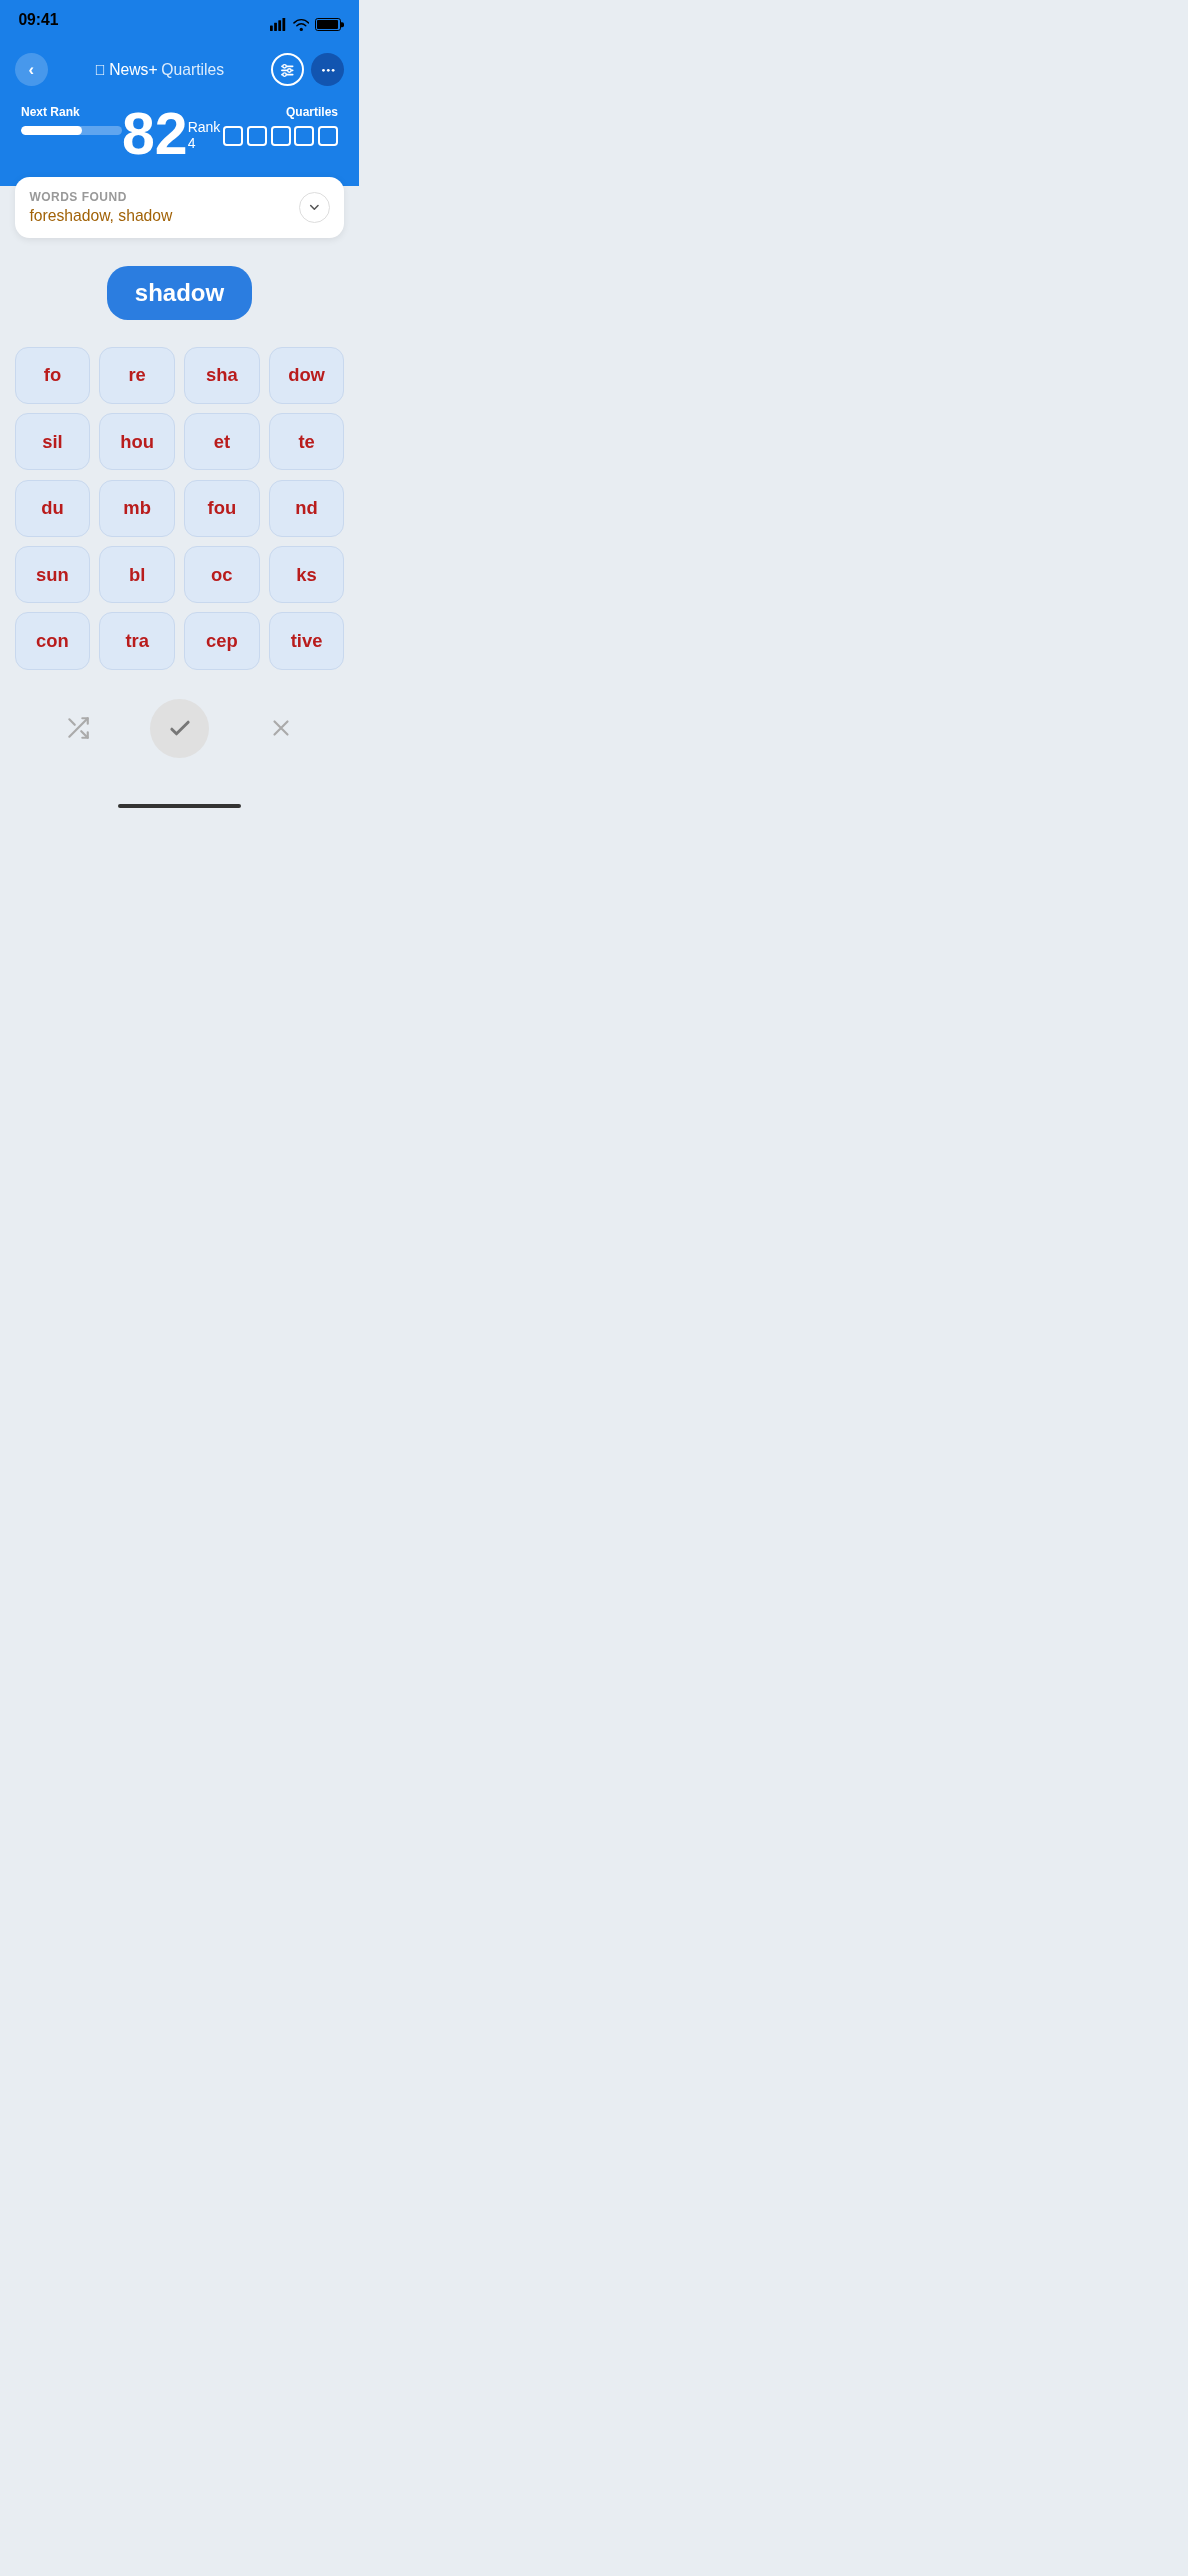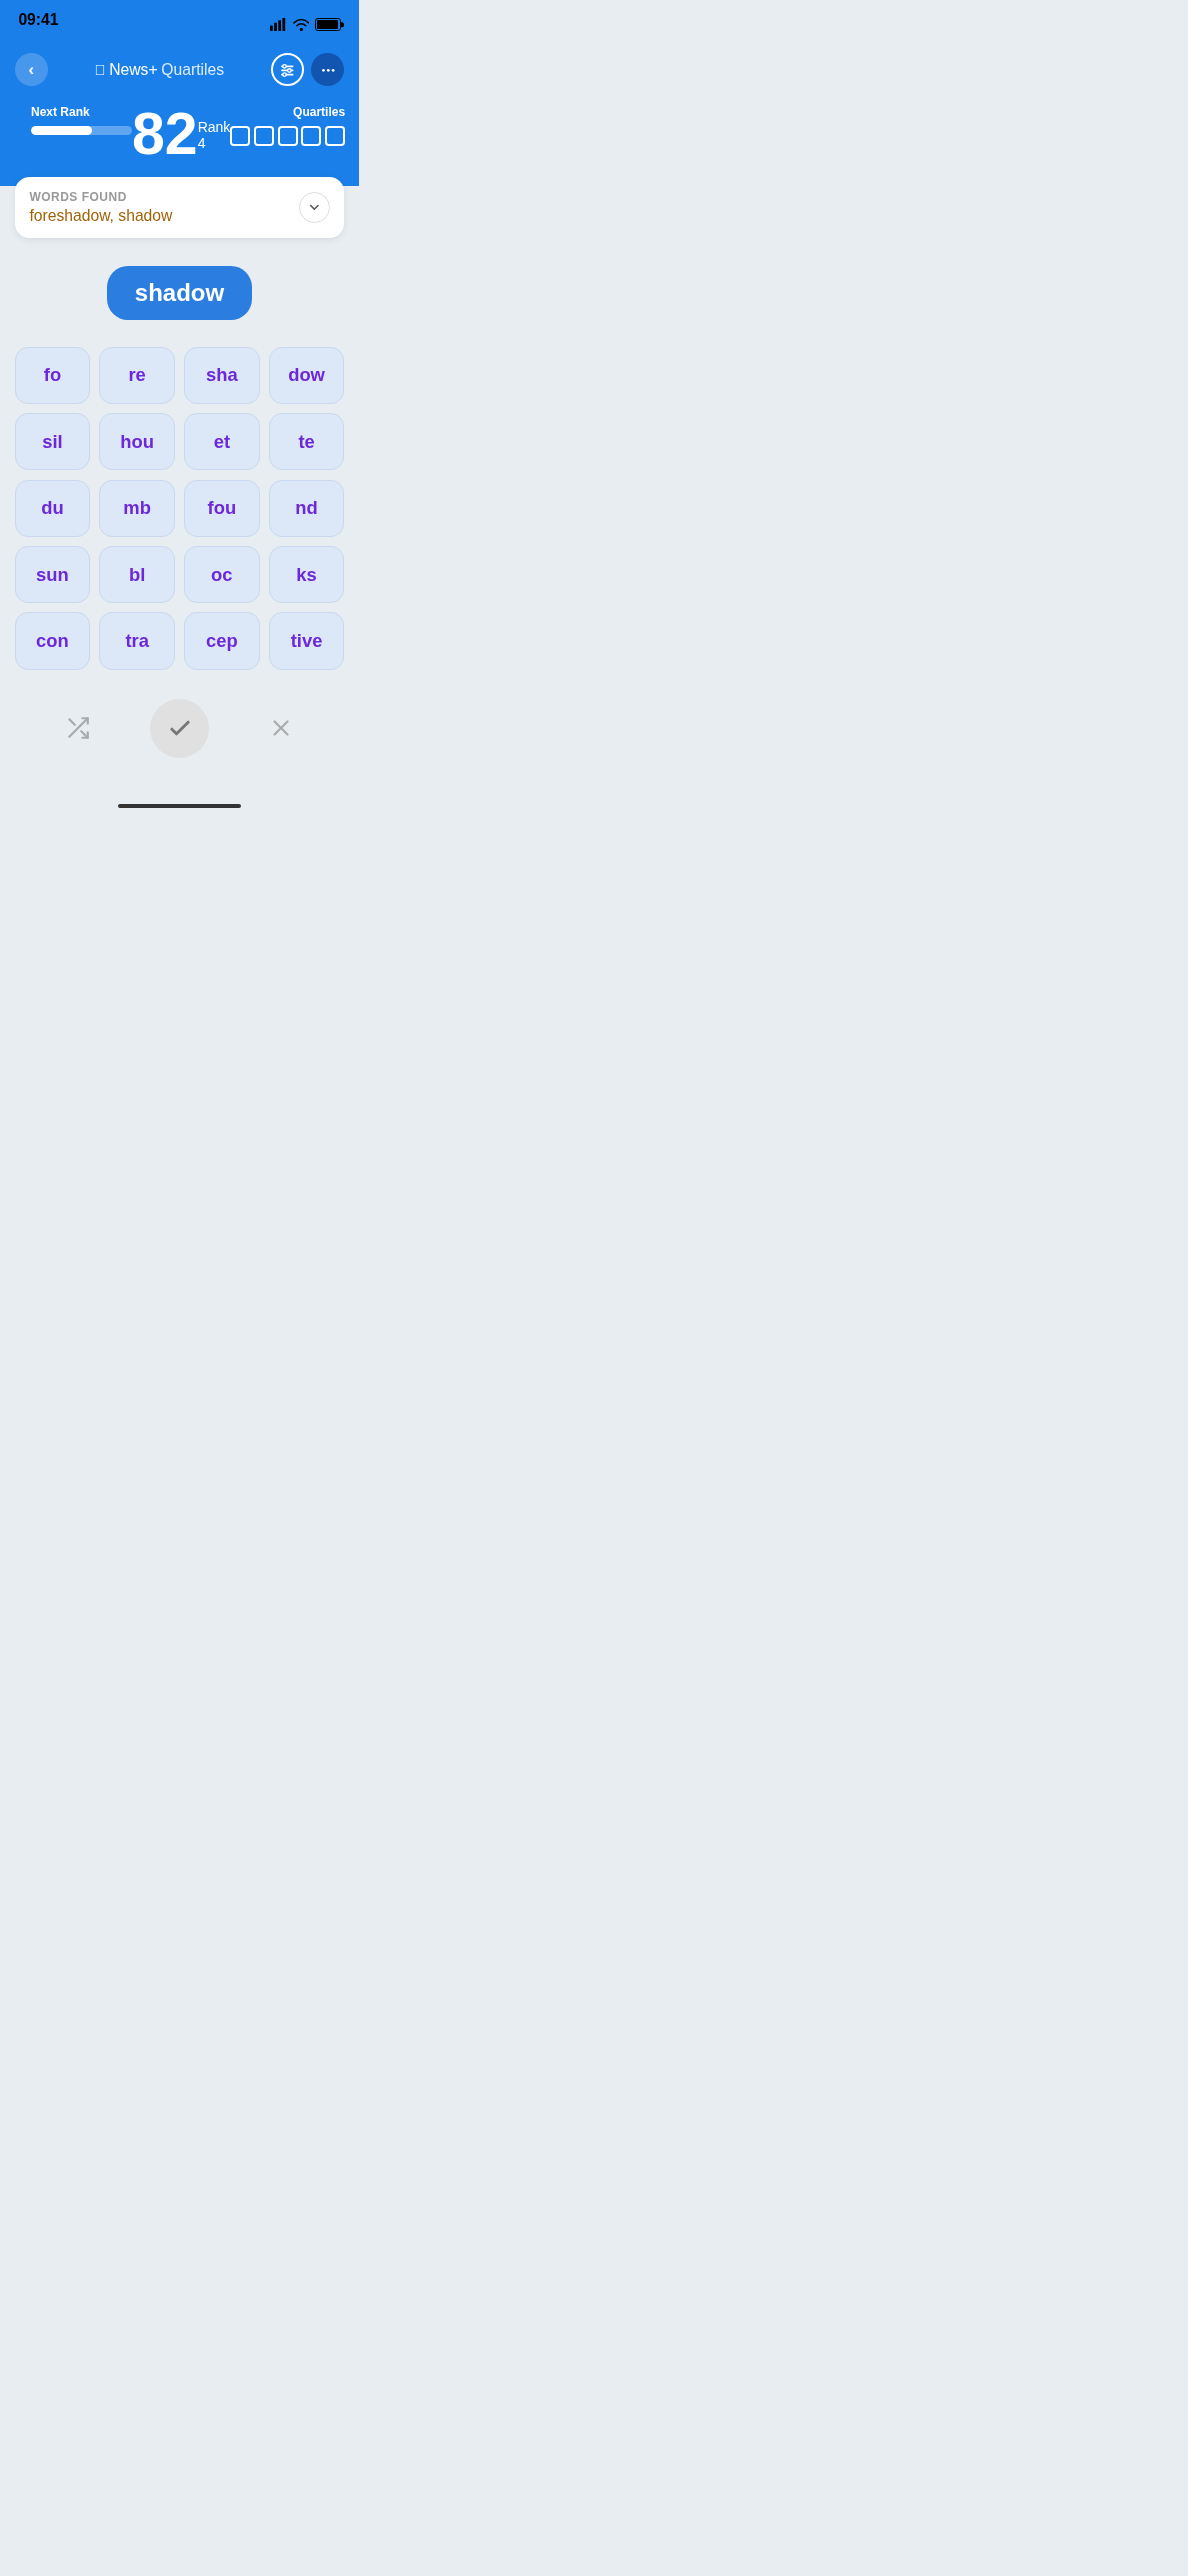--- a/index.html
+++ b/index.html
@@ -127,21 +127,21 @@
       height: 16.6px;
       fill: white;
     }
 
     
     .score-section {
       background: #1a7fe8;
       display: flex;
       justify-content: space-between;
       align-items: flex-start;
-      padding: 0 31px 22px;
+      padding: 0 21px 22px;
     }
     .next-rank {
       display: flex;
       flex-direction: column;
       gap: 7.4px;
     }
     .next-rank-label {
       color: white;
       font-size: 12px;
       font-weight: 600;
@@ -274,21 +274,21 @@
     .tile {
       background: #dce8f7;
       border-radius: 13px;
       padding: 16.6px 7.4px;
       text-align: center;
       cursor: pointer;
       border: 1.4px solid #c8d8ee;
       transition: background 0.1s;
     }
     .tile-text {
-      color: #6d28d9;
+      color: #b91c1c;
       font-size: 18.4px;
       font-weight: 700;
       text-align: center;
     }
 
     
     .bottom-actions {
       display: flex;
       justify-content: space-between;
       align-items: center;

